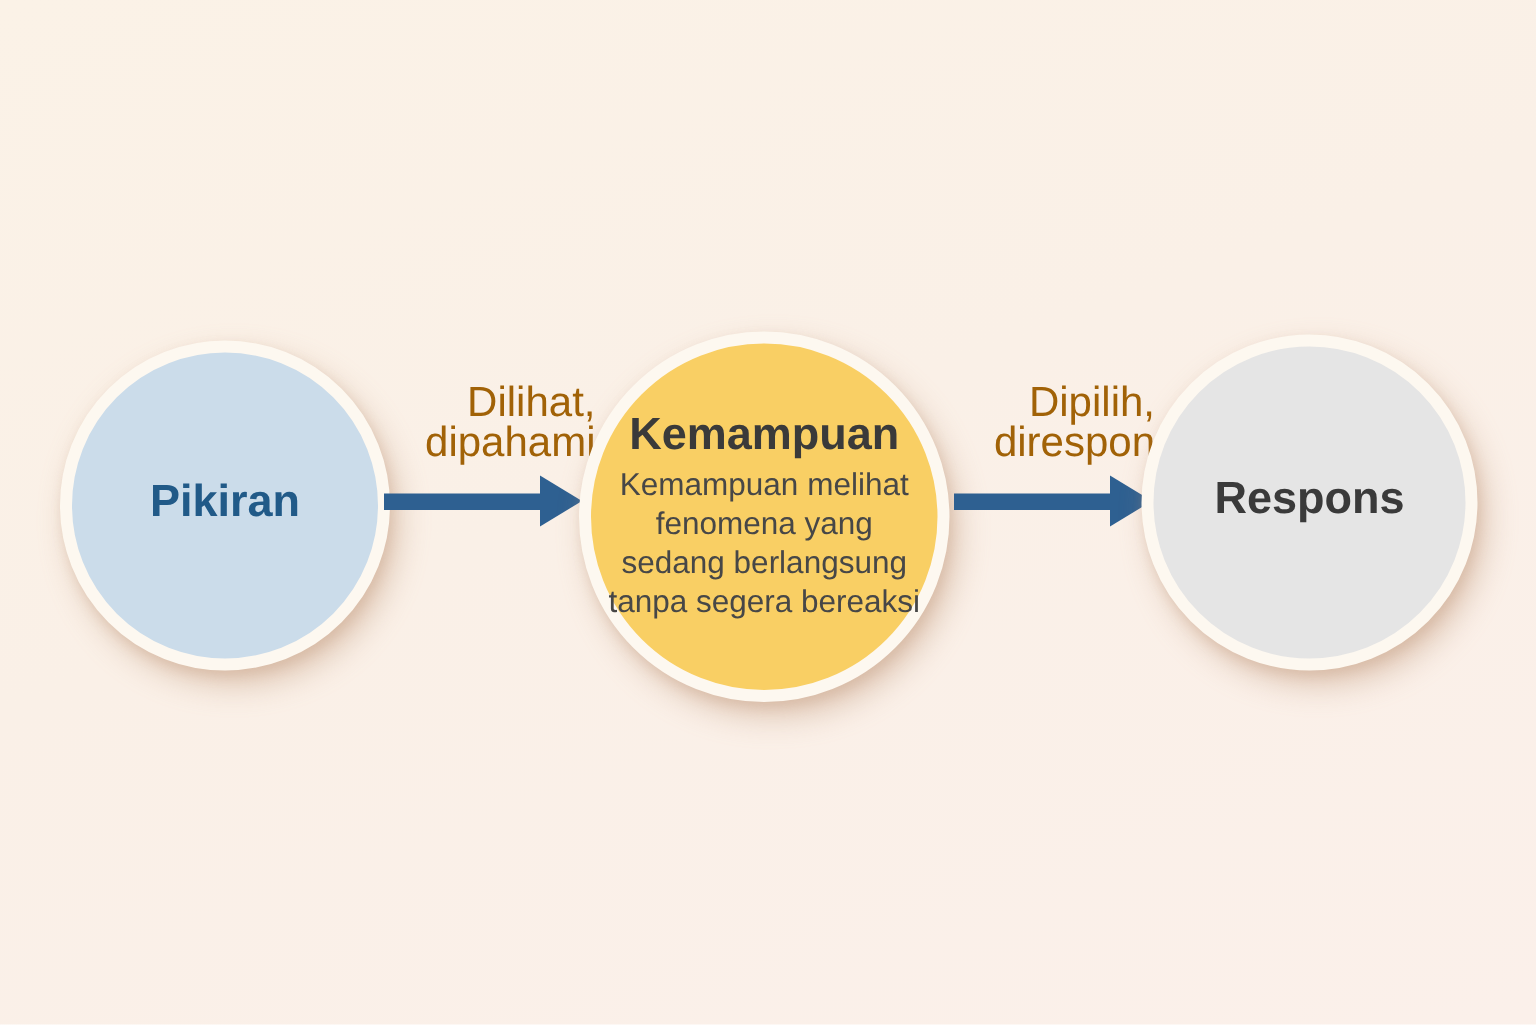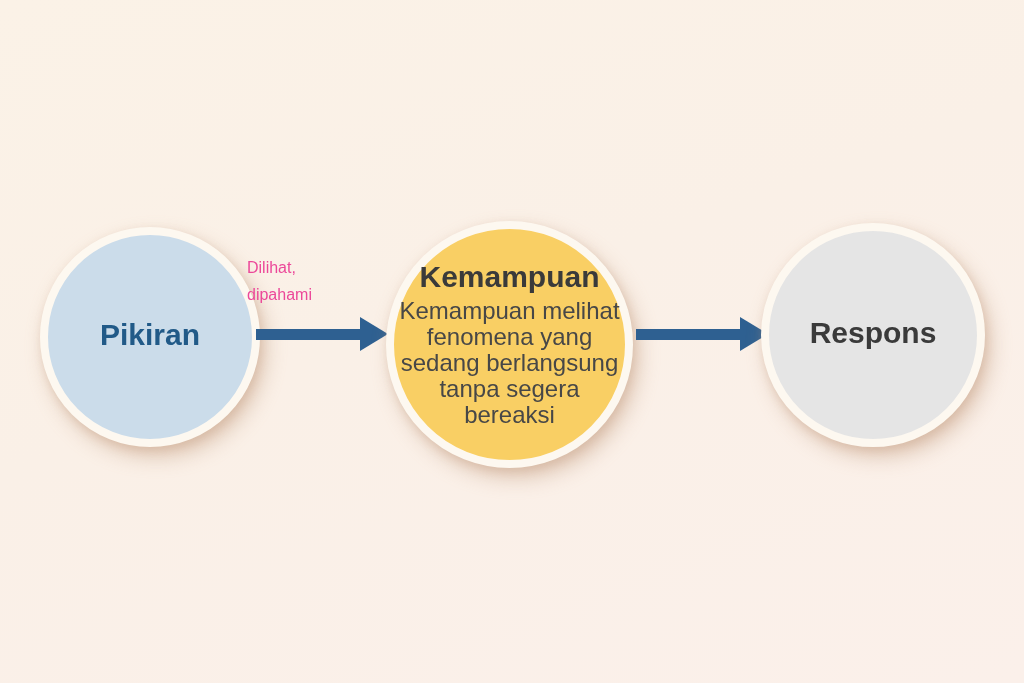--- a/index.html
+++ b/index.html
@@ -63,21 +63,21 @@
   .node-pikiran .node-title {
     color: #215a88;
   }
   .node-body {
     font-size: 20px;
     line-height: 27px;
     color: #474747;
     white-space: pre-line;
   }
   .node-kesadaran .node-body {
-    font-size: 24px;
+    font-size: 21px;
     line-height: 26px;
   }
   
   .arrow {
     position: absolute;
     top: 317px;
     height: 34px;
     display: flex;
     align-items: center;
   }
@@ -93,24 +93,24 @@
     height: 0;
     border-left: 28px solid #2e6091;
     border-top: 17px solid transparent;
     border-bottom: 17px solid transparent;
   }
   
   .arrow-label {
     position: absolute;
     top: 254px;
     width: 150px;
-    text-align: left;
-    font-size: 16px;
+    text-align: right;
+    font-size: 28px;
     line-height: 27px;
-    color: #ec4899;
+    color: #a16207;
     white-space: pre-line;
   }
   .arrow-label-1 { left: 247px; }
   .arrow-label-2 { left: 620px; }
 </style>
 </head>
 <body>
 
 <div class="canvas">
 
@@ -127,20 +127,22 @@
   </div>
 
   <div class="node node-kesadaran">
     <div class="node-title">Kemampuan</div>
     <div class="node-body">Kemampuan melihat
 fenomena yang
 sedang berlangsung
 tanpa segera bereaksi</div>
   </div>
 
+  <div class="arrow-label arrow-label-2">Dipilih,
+direspon</div>
 
   <div class="arrow arrow-2">
     <div class="arrow-bar"></div>
     <div class="arrow-head"></div>
   </div>
 
   <div class="node node-respons">
     <div class="node-title">Respons</div>
   </div>
 

